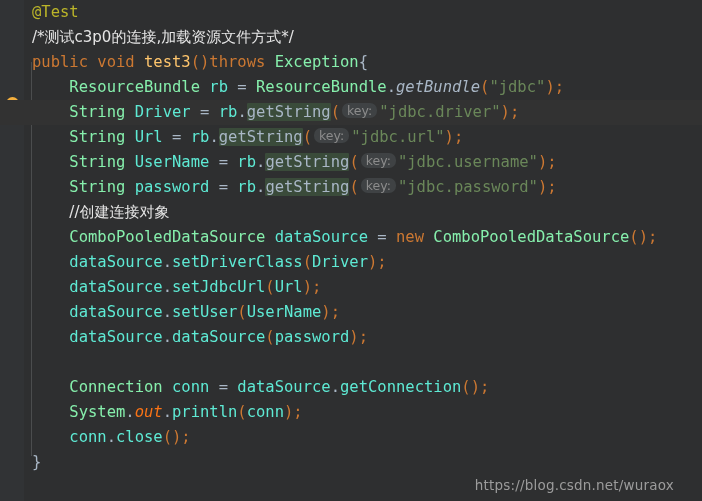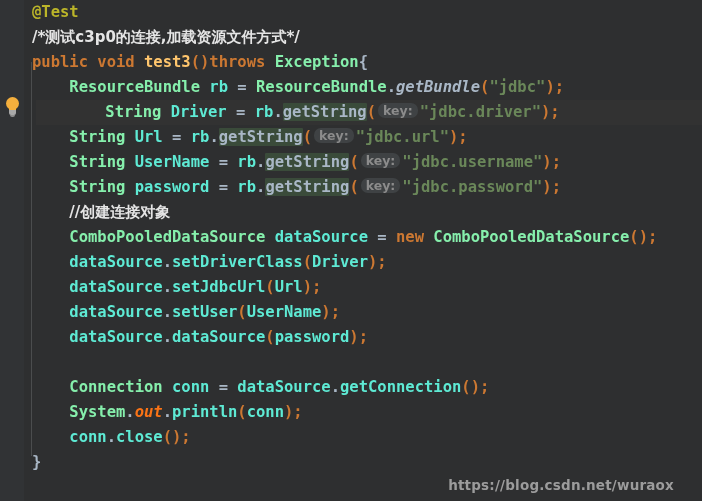--- a/index.html
+++ b/index.html
@@ -11,21 +11,20 @@
     width: 702px;
     height: 501px;
     overflow: hidden;
     font-family: "DejaVu Sans Mono", "Liberation Mono", monospace;
   }
   .editor {
     position: relative;
     width: 702px;
     height: 501px;
     background: #2e2f30;
-    font-weight: bold;
   }
   
   .gutter {
     position: absolute;
     left: 0; top: 0;
     width: 24px;
     height: 501px;
     background: #313335;
   }
   
@@ -84,21 +83,20 @@
     height: 25px;
     line-height: 25px;
     font-size: 15.5px;
     white-space: pre;
     padding-left: 32px;
     color: #a9b7c6;
     letter-spacing: 0px;
   }
   .line.current {
     background: #323232;
-    margin-left: 36px;
   }
   .line-inner { display: inline; }
 
   
   .t-ann   { color: #bbb529; }            
   .t-cmt   { color: #e5e5e5; }            
   .t-kw    { color: #cc7832; }            
   .t-meth  { color: #ffc66d; }            
   .t-type  { color: #86efac; }            
   .t-ident { color: #5eead4; }

